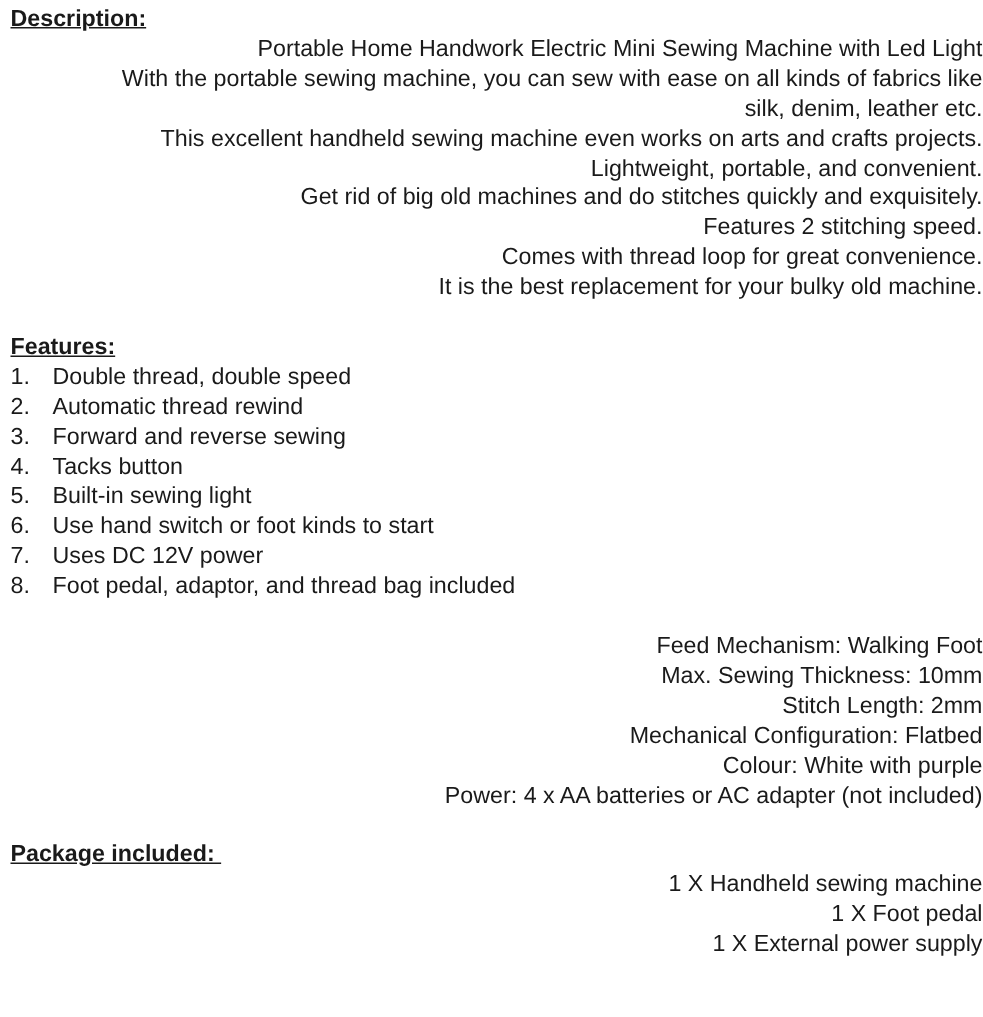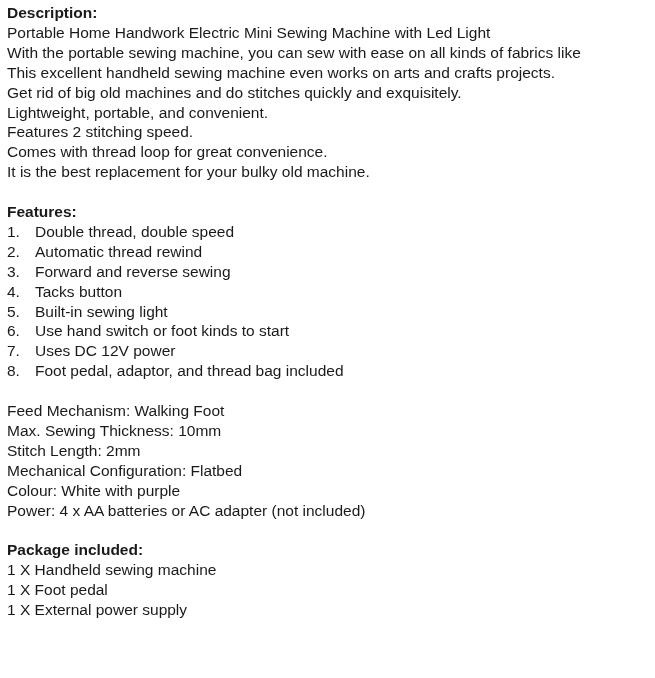--- a/index.html
+++ b/index.html
@@ -20,24 +20,26 @@
     padding: 3px 0 0 7px;
   }
   .section {
     margin: 0 0 19.9px 0;
   }
   .section:last-child {
     margin-bottom: 0;
   }
   .heading {
     font-weight: bold;
+    text-decoration: underline;
     white-space: pre; 
   }
   .line {
     white-space: nowrap;
+    text-align: right;
   }
   .feature-item {
     display: flex;
     white-space: nowrap;
   }
   .feature-item .num {
     flex: 0 0 28px;
     width: 28px;
   }
   .feature-item .text {
@@ -46,23 +48,24 @@
 </style>
 </head>
 <body>
 
 <main class="doc">
 
   <section class="section">
     <div class="heading">Description:</div>
     <div class="line">Portable Home Handwork Electric Mini Sewing Machine with Led Light</div>
     <div class="line">With the portable sewing machine, you can sew with ease on all kinds of fabrics like</div>
+    <div class="line">silk, denim, leather etc.</div>
     <div class="line">This excellent handheld sewing machine even works on arts and crafts projects.</div>
+    <div class="line">Lightweight, portable, and convenient.</div>
     <div class="line">Get rid of big old machines and do stitches quickly and exquisitely.</div>
-    <div class="line">Lightweight, portable, and convenient.</div>
     <div class="line">Features 2 stitching speed.</div>
     <div class="line">Comes with thread loop for great convenience.</div>
     <div class="line">It is the best replacement for your bulky old machine.</div>
   </section>
 
   <section class="section">
     <div class="heading">Features:</div>
     <div class="feature-item">
       <span class="num">1.</span>
       <span class="text">Double thread, double speed</span>

